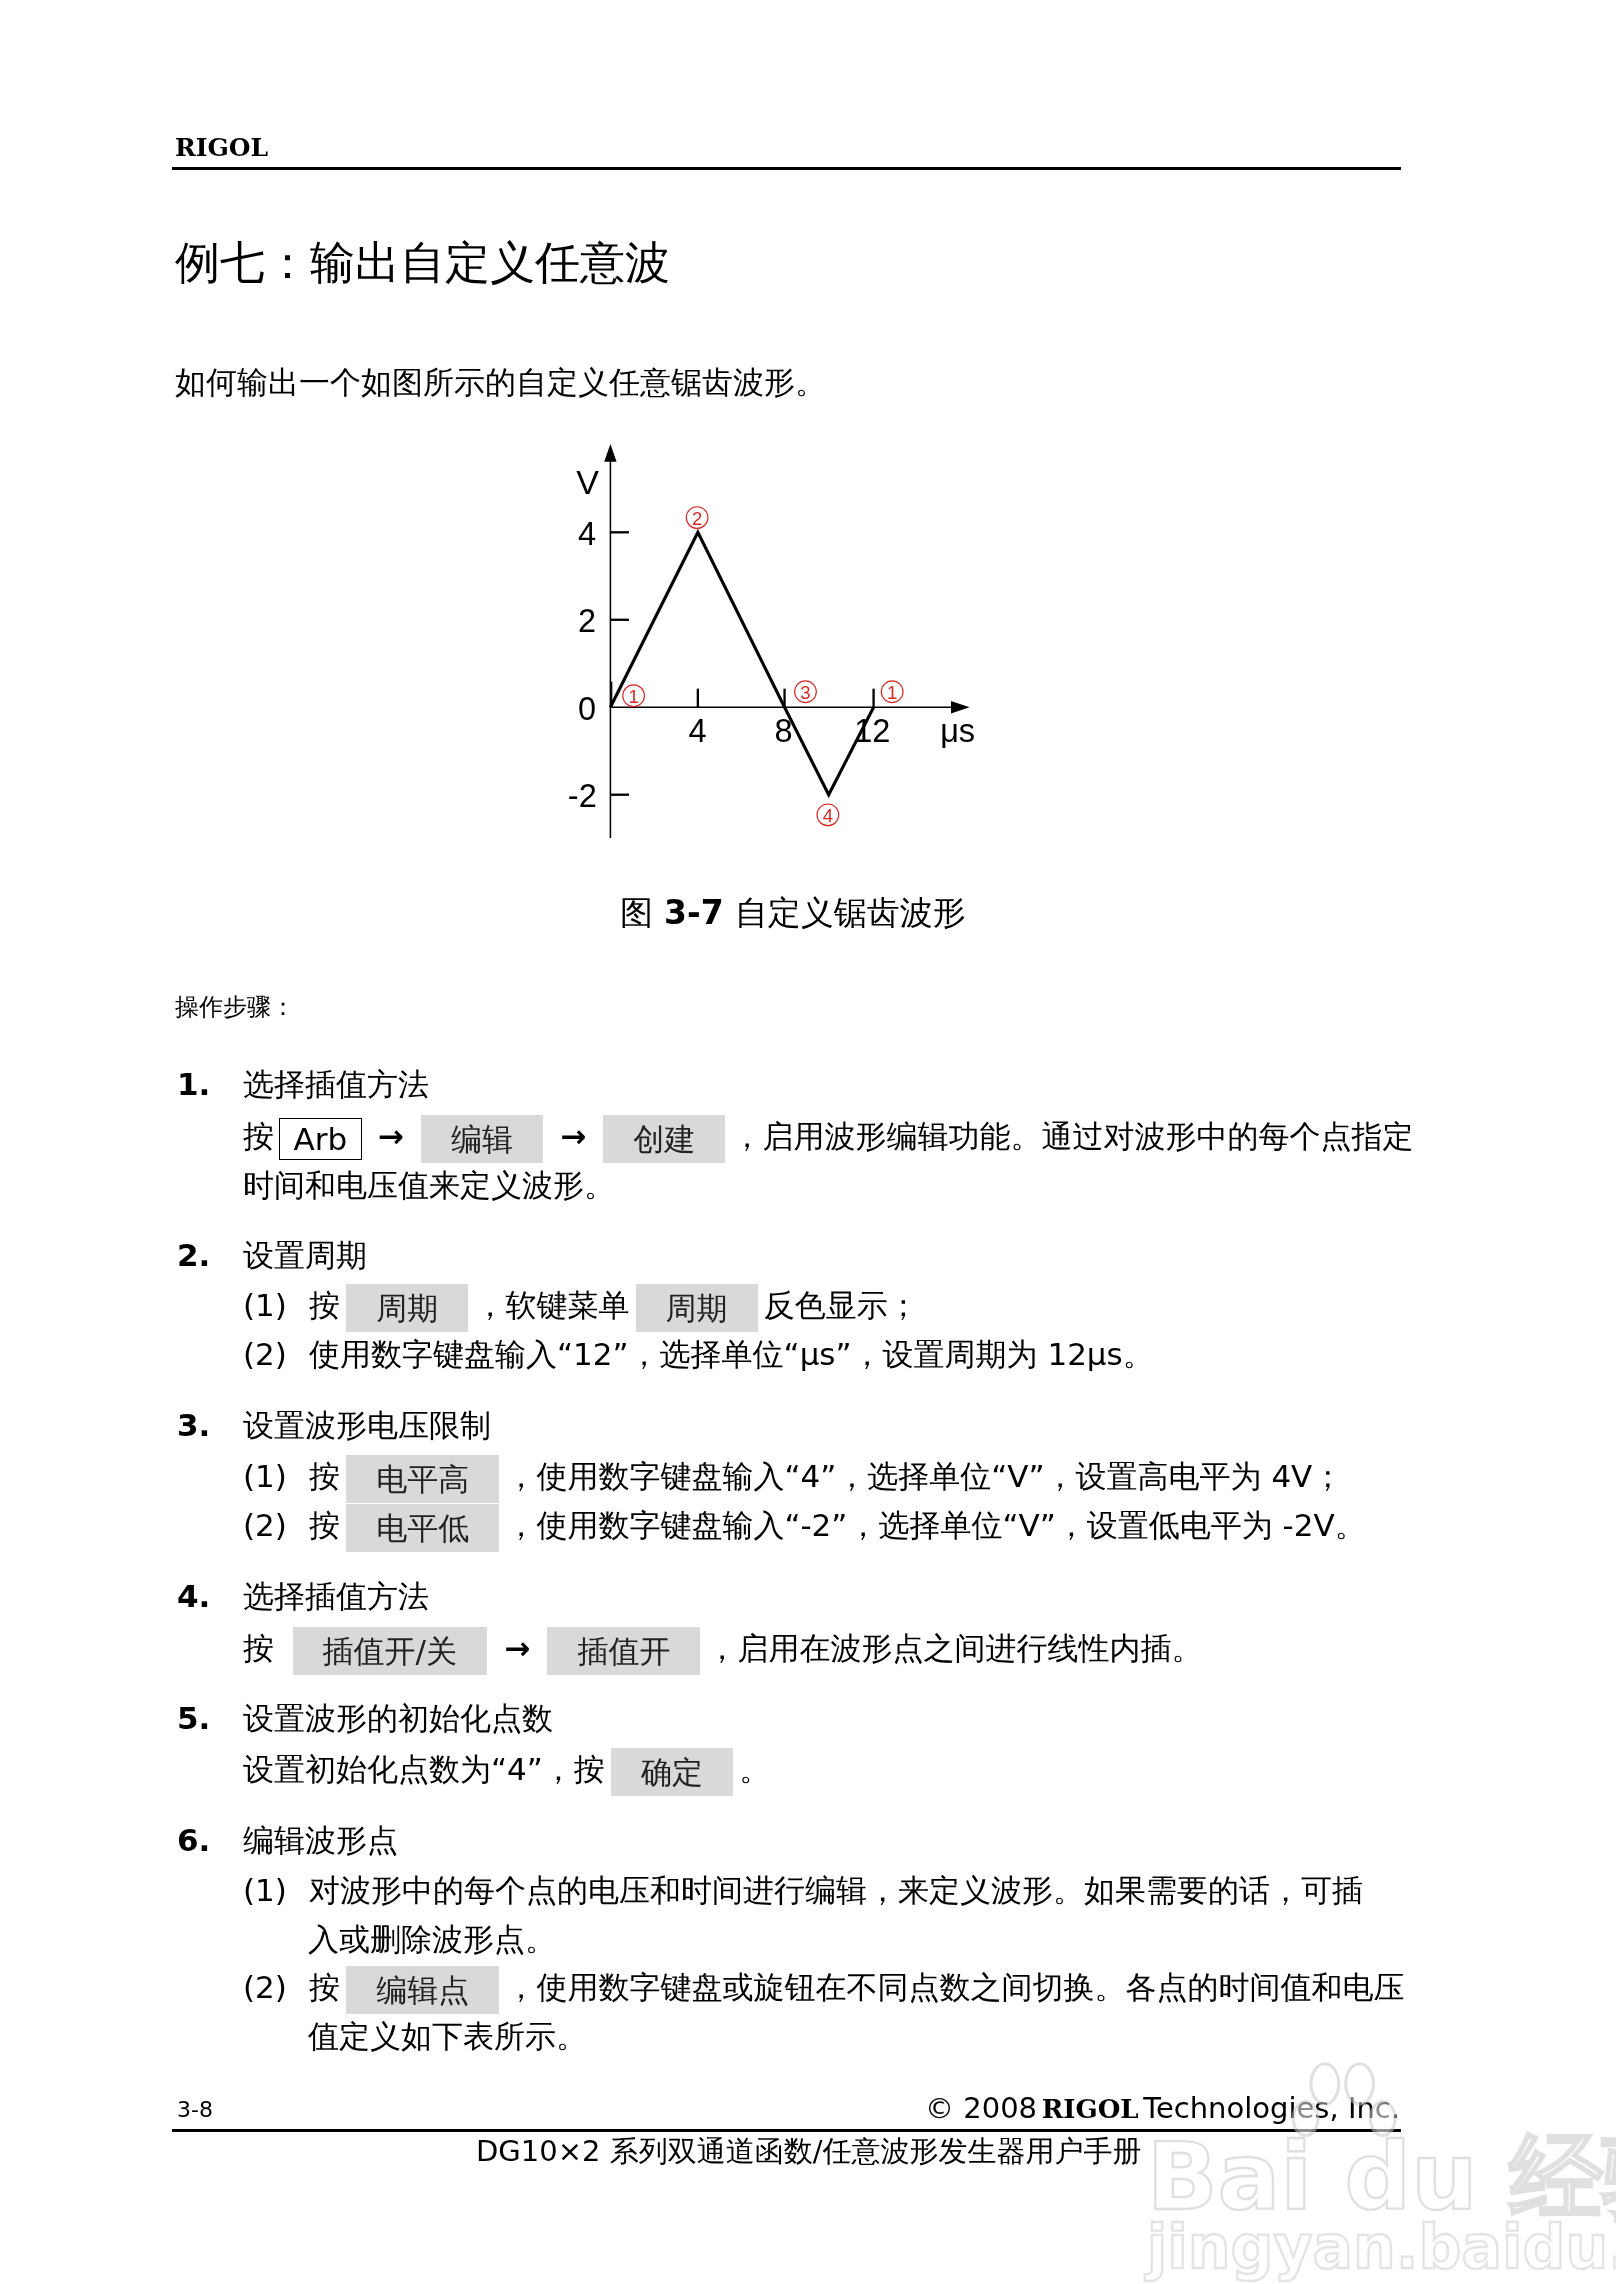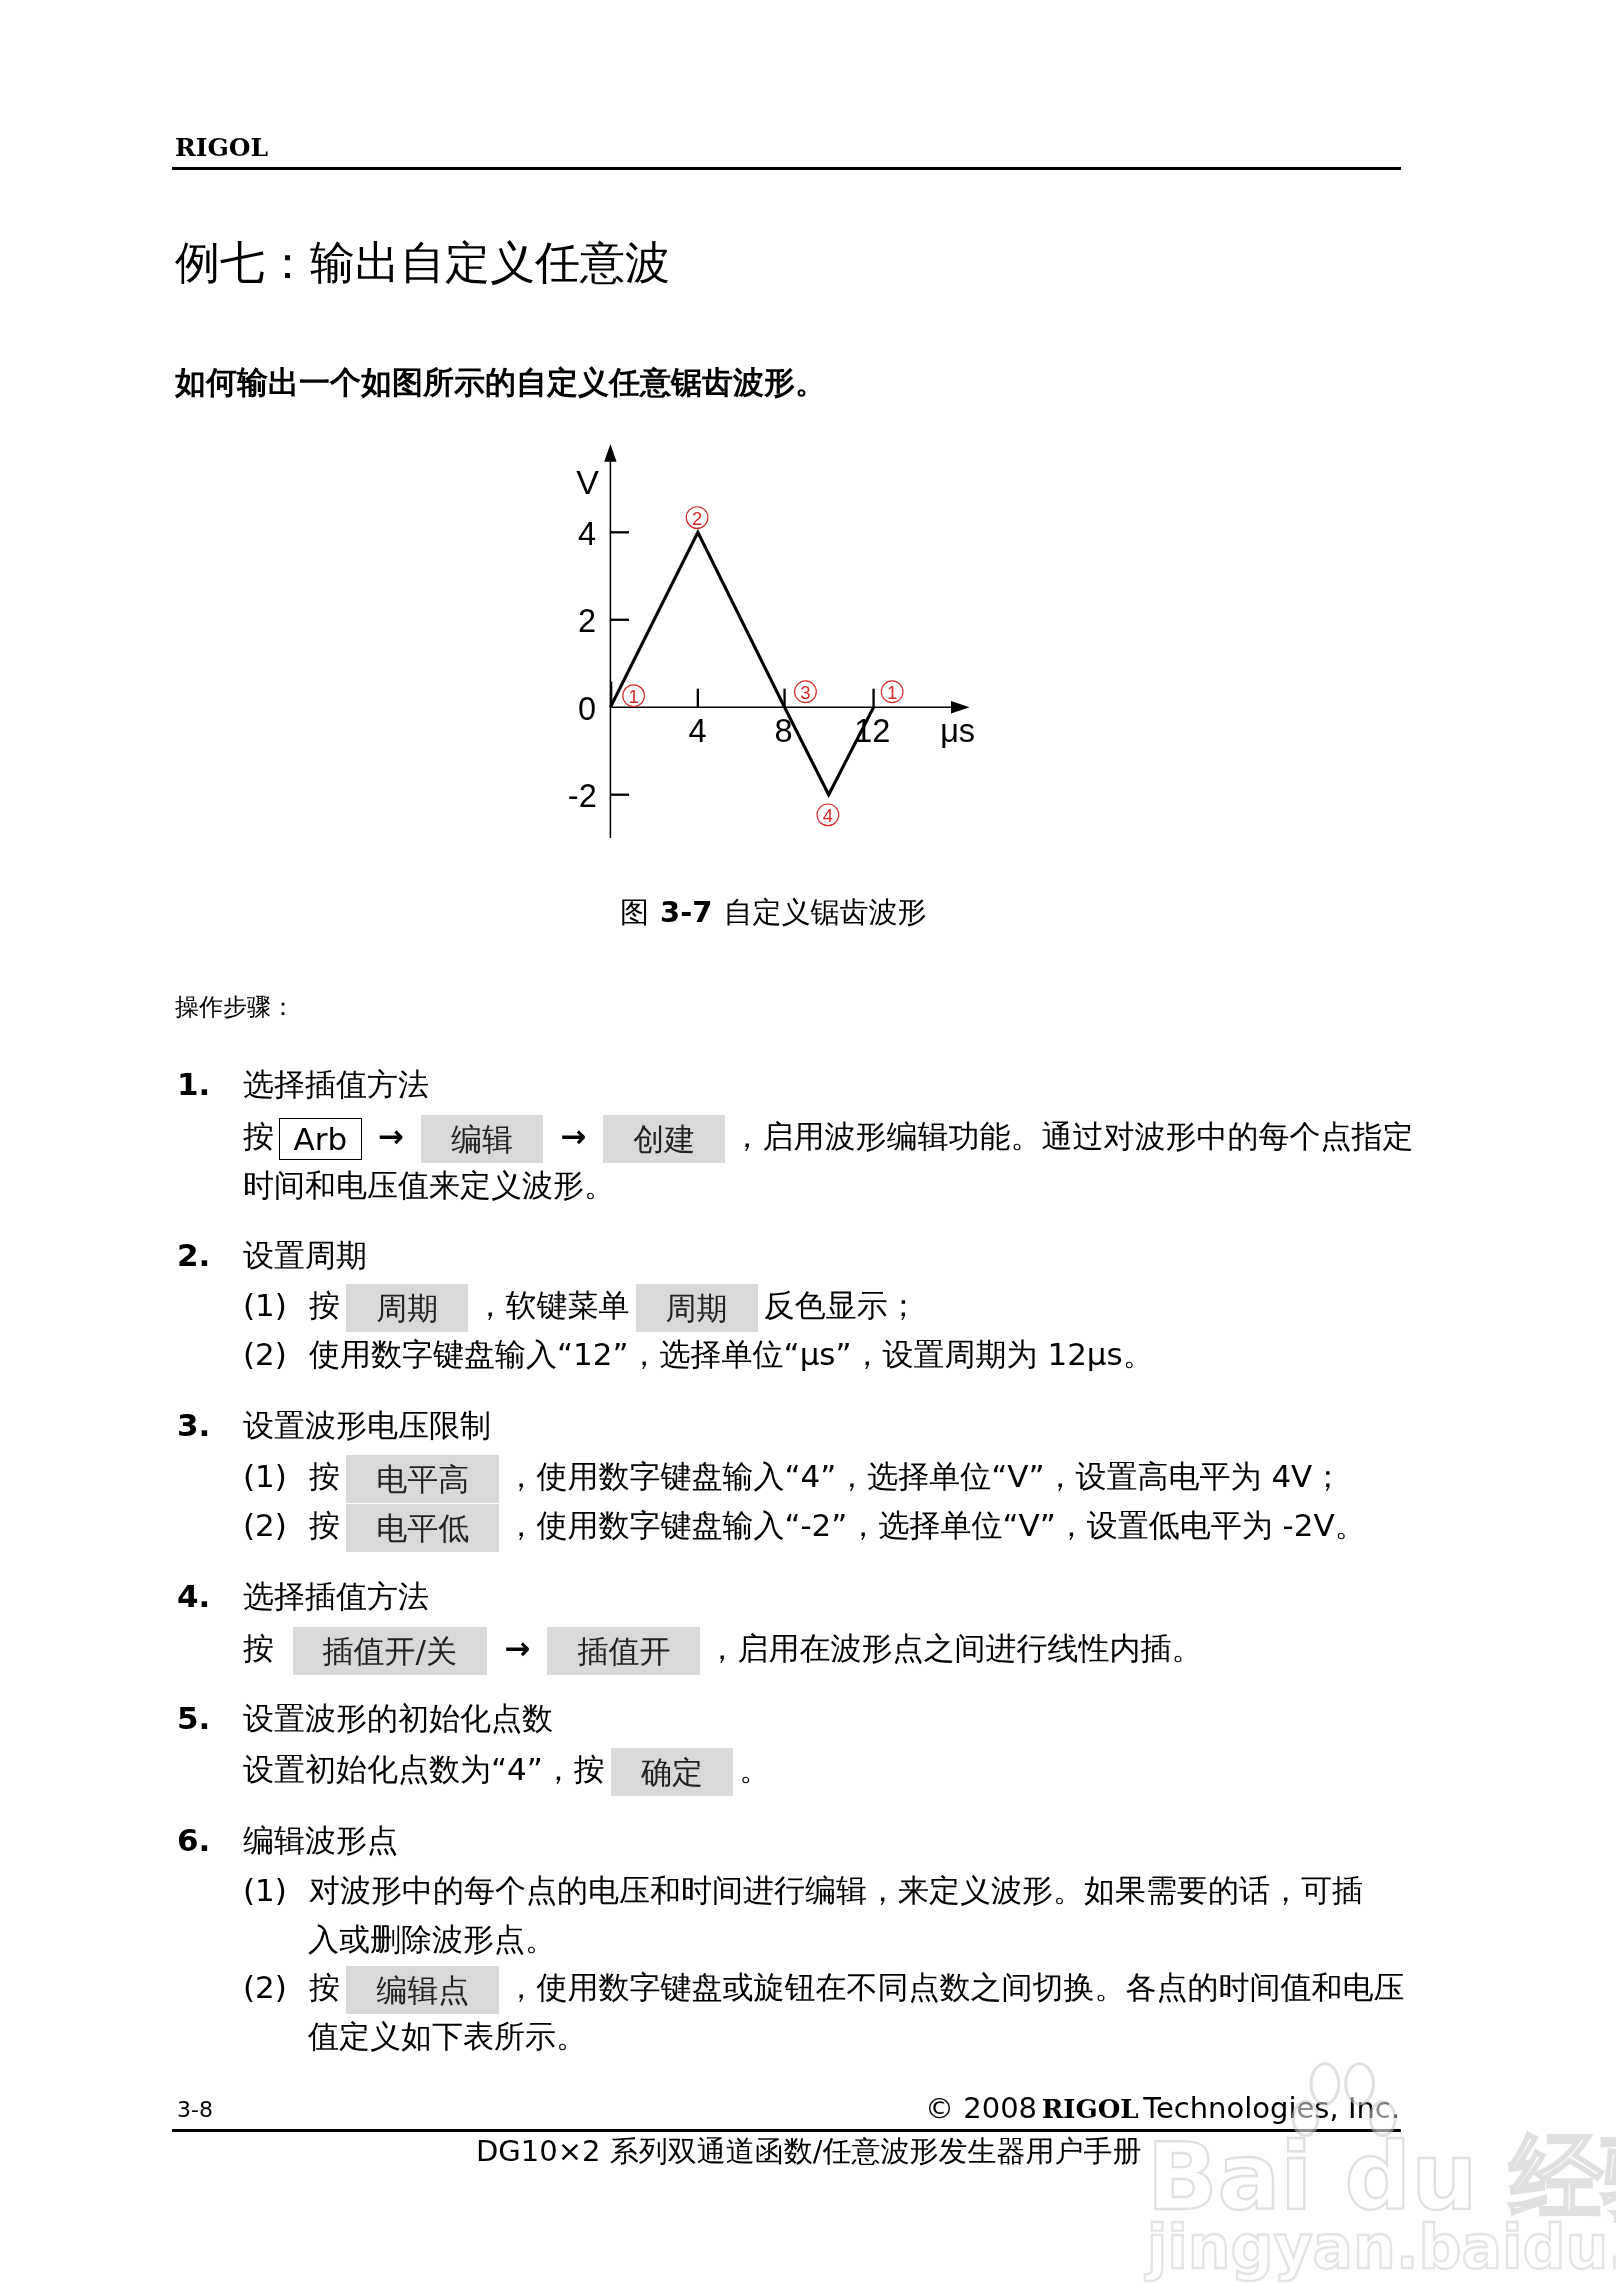--- a/index.html
+++ b/index.html
@@ -8,24 +8,24 @@
     font-family: "DejaVu Sans", "Liberation Sans", sans-serif; color: #000;
   }
   .abs { position: absolute; }
   .brand {
     font-family: "DejaVu Serif", "Liberation Serif", serif; font-weight: bold;
     letter-spacing: 0px;
   }
   #hdr-brand { left: 175px; top: 133px; font-size: 25px; }
   #hdr-rule { left: 172px; top: 167px; width: 1229px; height: 3.1px; background: #000; }
   #page-title { left: 175px; top: 235px; font-size: 45px; line-height: 56px; white-space: nowrap; }
-  #intro { left: 175px; top: 359px; font-size: 31px; line-height: 46px; white-space: nowrap; font-weight: bold; }
+  #intro { left: 175px; top: 359px; font-size: 31px; line-height: 46px; white-space: nowrap; }
 
   #figure { left: 542px; top: 434px; width: 465px; height: 418px; }
-  #caption { left: 620px; top: 891px; font-size: 29px; line-height: 43px; white-space: nowrap; }
+  #caption { left: 620px; top: 891px; font-size: 33px; line-height: 43px; white-space: nowrap; }
   #caption .num { font-weight: bold; margin: 0 11px; }
 
   #steps-heading { left: 175px; top: 986px; font-size: 24px; font-weight: normal; line-height: 43px; white-space: nowrap; }
 
   .line { position: absolute; font-size: 31px; line-height: 46px; white-space: nowrap; }
   .num-col { position: absolute; left: 177px; font-size: 31px; line-height: 46px; }
   .sub-num { font-size: 31px; display: inline-block; width: 66px; }
   .hard-key {
     display: inline-block; border: 1.5px solid #000; padding: 0 14px; line-height: 40px;
     margin: 0 4.6px; font-family: "DejaVu Sans", sans-serif; vertical-align: middle;

